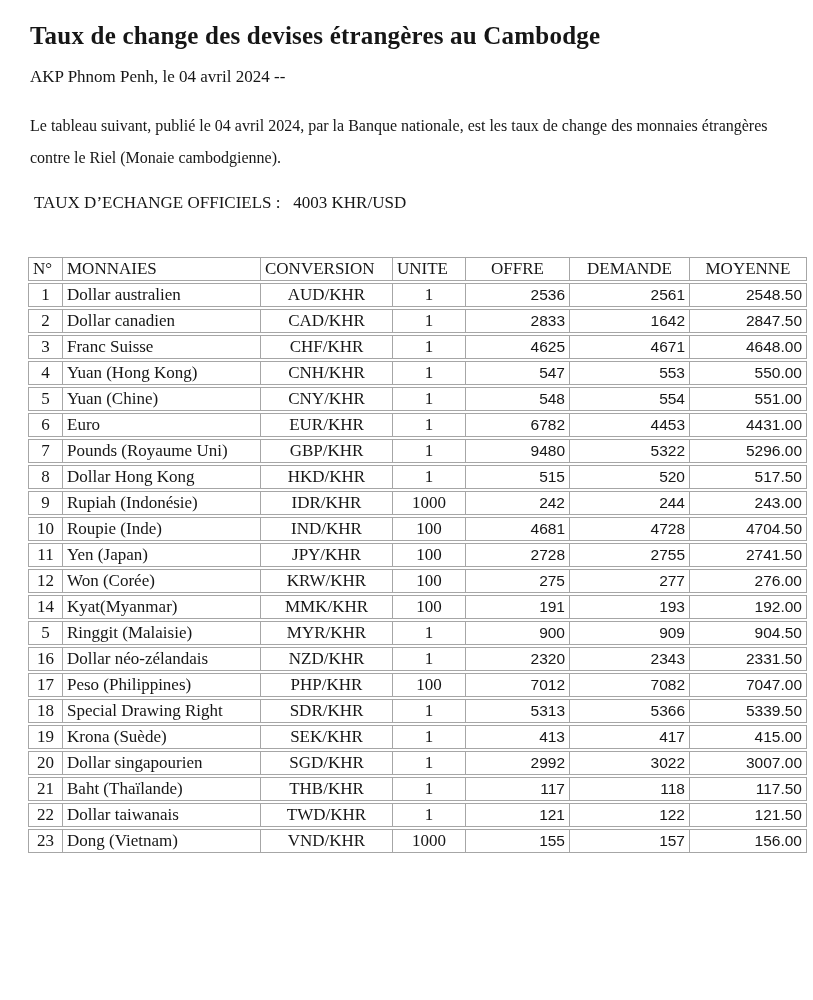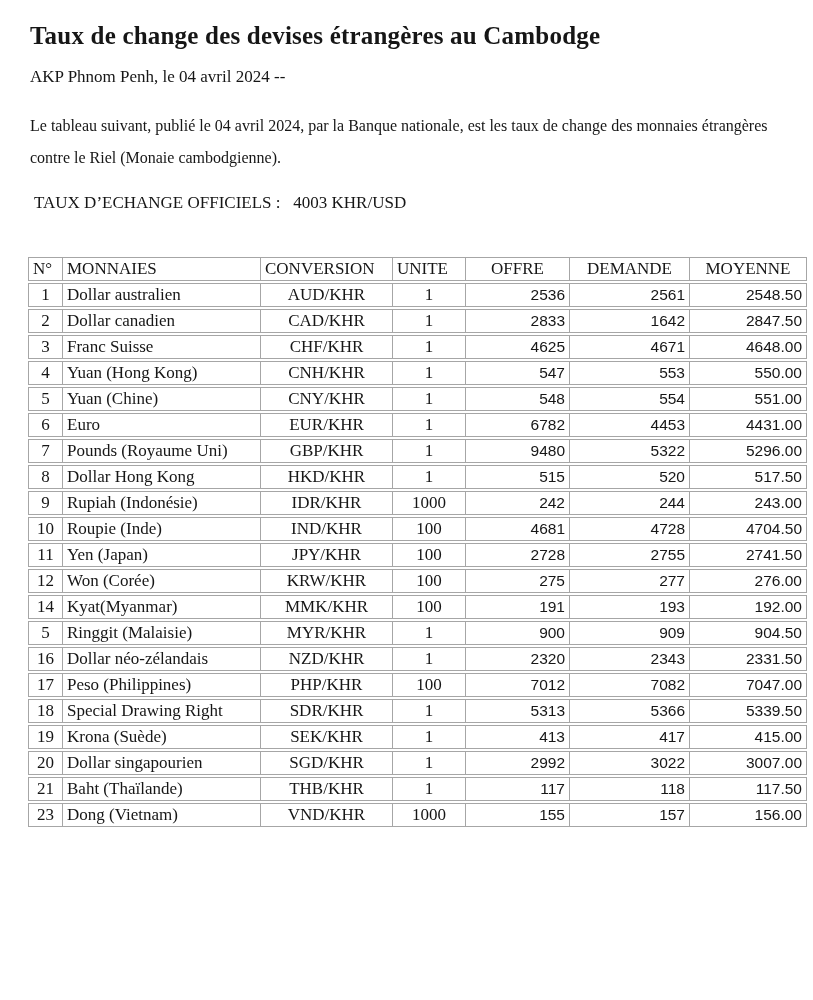--- a/index.html
+++ b/index.html
@@ -280,20 +280,29 @@
           <tr>
             <td class="col-num">21</td>
             <td class="col-monnaie">Baht (Thaïlande)</td>
             <td class="col-conversion">THB/KHR</td>
             <td class="col-unite">1</td>
             <td class="col-offre">117</td>
             <td class="col-demande">118</td>
             <td class="col-moyenne">117.50</td>
           </tr>
           <tr>
+            <td class="col-num">22</td>
+            <td class="col-monnaie">Dollar taiwanais</td>
+            <td class="col-conversion">TWD/KHR</td>
+            <td class="col-unite">1</td>
+            <td class="col-offre">121</td>
+            <td class="col-demande">122</td>
+            <td class="col-moyenne">121.50</td>
+          </tr>
+          <tr>
             <td class="col-num">23</td>
             <td class="col-monnaie">Dong (Vietnam)</td>
             <td class="col-conversion">VND/KHR</td>
             <td class="col-unite">1000</td>
             <td class="col-offre">155</td>
             <td class="col-demande">157</td>
             <td class="col-moyenne">156.00</td>
           </tr>
         </tbody>
     </table>

